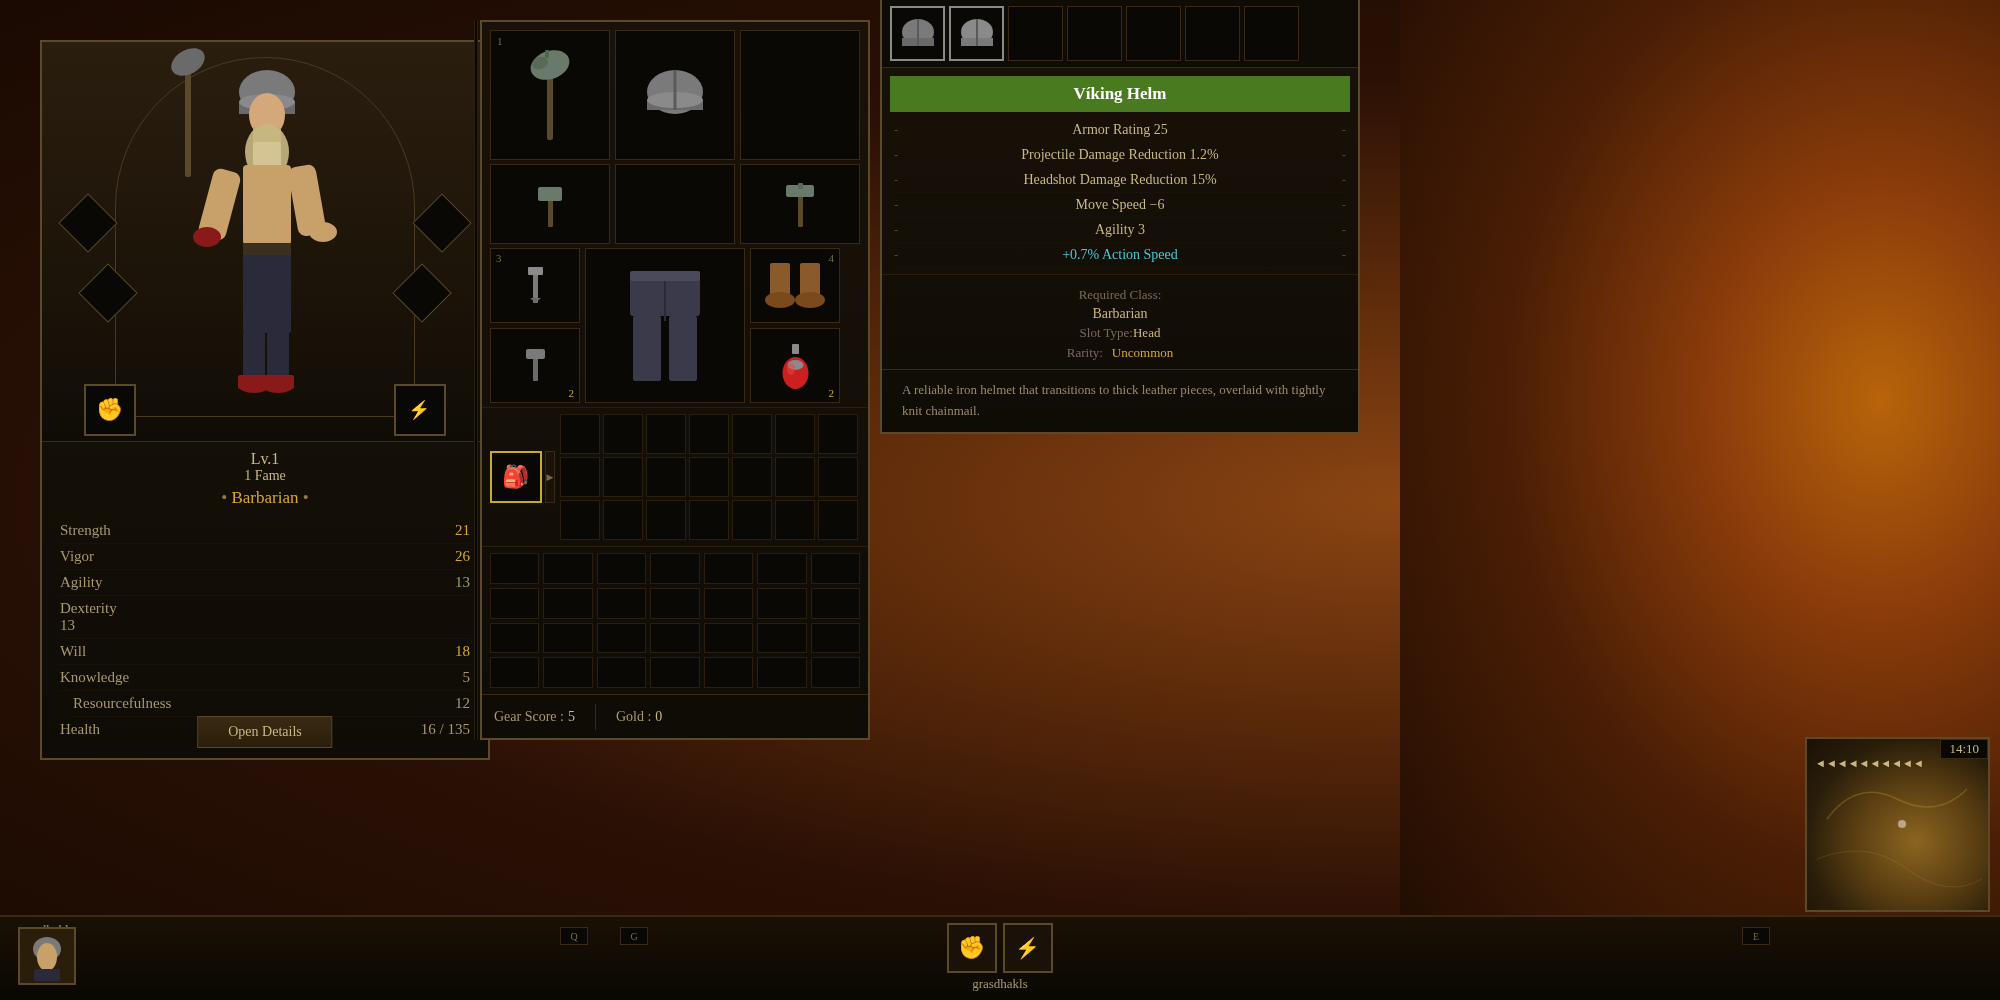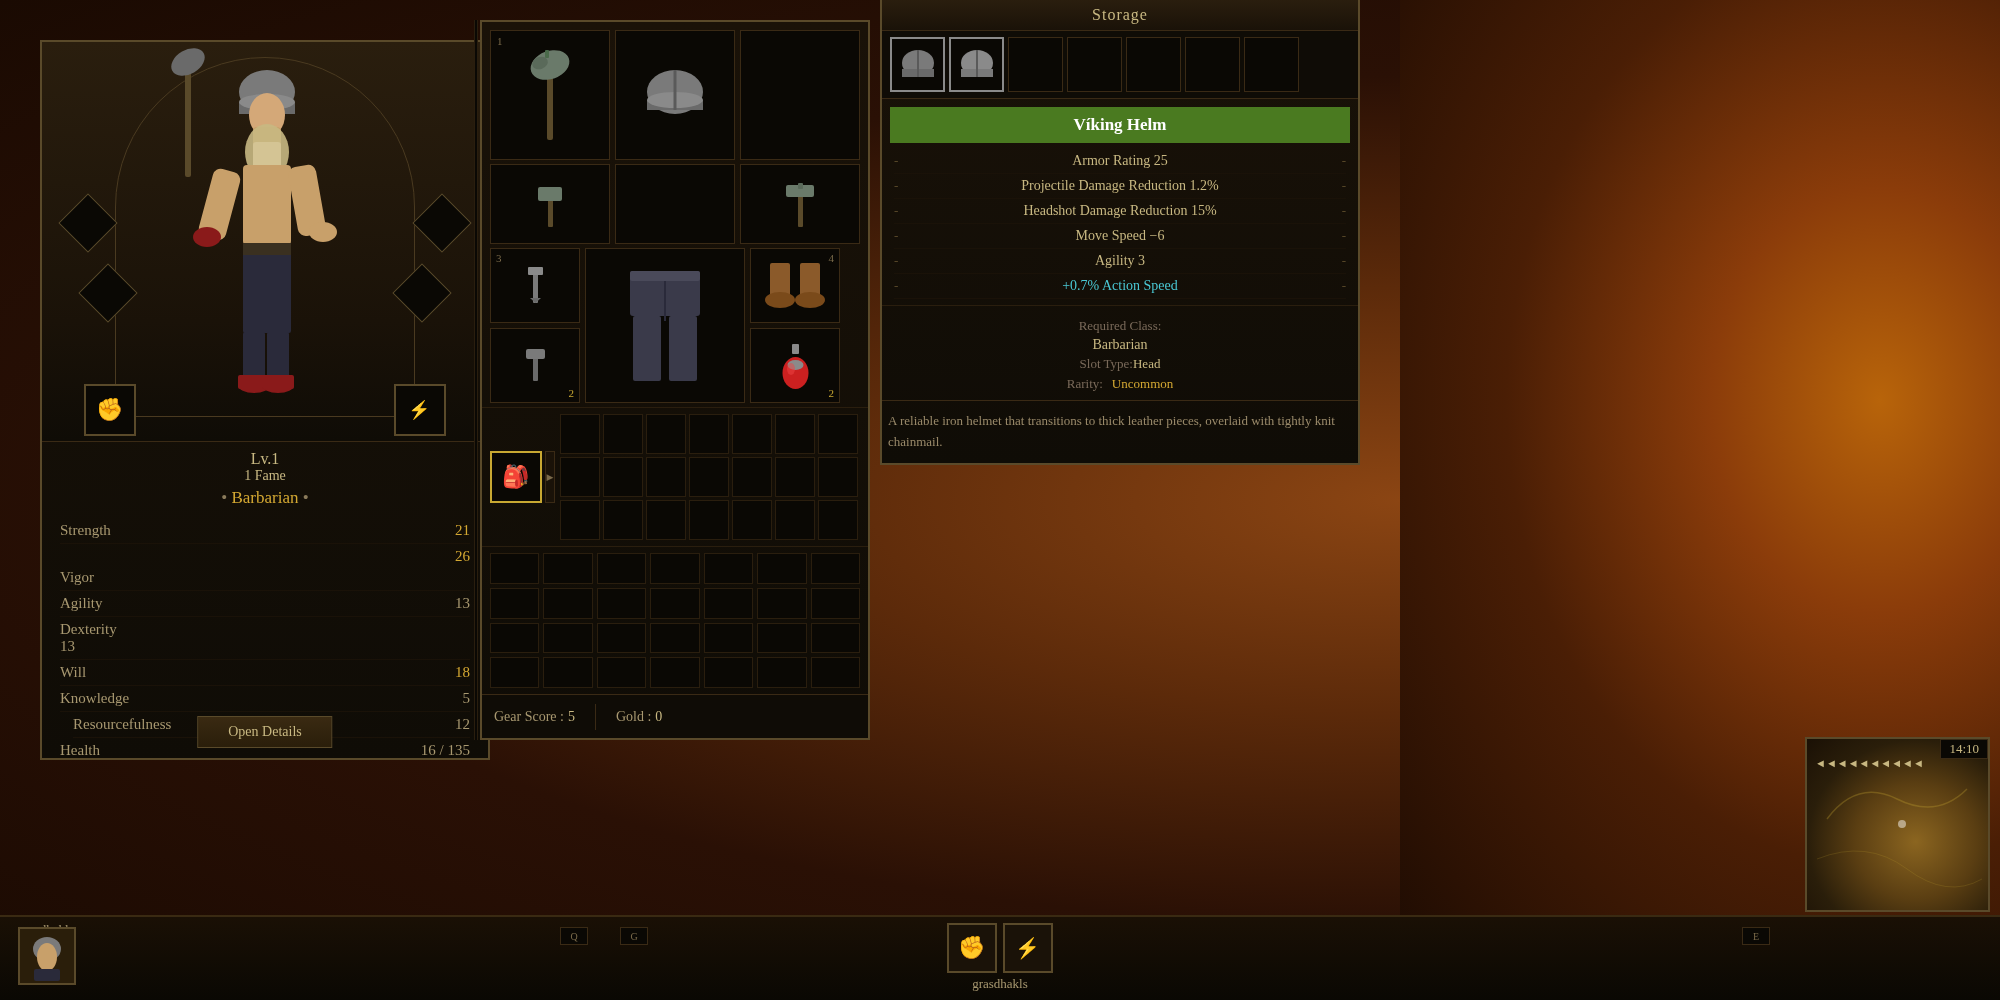--- a/index.html
+++ b/index.html
@@ -120,21 +120,21 @@
       <span style="color:#8a7a5a;"> •</span>
     </div>
   </div>
 
   <div style="padding:2px 18px;">
     <div class="stat-row" style="display:flex;justify-content:space-between;padding:4px 0;border-bottom:1px solid #1a1208;">
       <span style="color:#a89870;font-size:15px;">Strength</span>
       <span style="color:#d4a832;font-size:15px;">21</span>
     </div>
     <div class="stat-row" style="display:flex;justify-content:space-between;padding:4px 0;border-bottom:1px solid #1a1208;">
-      <span style="color:#a89870;font-size:15px;margin-top:21px;">Vigor</span>
+      <span style="color:#a89870;font-size:15px;">Vigor</span>
       <span style="color:#d4a832;font-size:15px;">26</span>
     </div>
     <div class="stat-row" style="display:flex;justify-content:space-between;padding:4px 0;border-bottom:1px solid #1a1208;">
       <span style="color:#a89870;font-size:15px;">Agility</span>
       <span style="color:#a89870;font-size:15px;">13</span>
     </div>
     <div class="stat-row" style="display:flex;justify-content:space-between;padding:4px 0;border-bottom:1px solid #1a1208;flex-direction:column;">
       <span style="color:#a89870;font-size:15px;">Dexterity</span>
       <span style="color:#a89870;font-size:15px;">13</span>
     </div>
@@ -322,23 +322,20 @@
     <span style="color:#a89870;font-size:14px;">Gear Score :</span>
     <span style="color:#c8b882;font-size:14px;margin-left:4px;">5</span>
     <div style="width:1px;height:26px;background:#3a2a15;margin:0 20px;"></div>
     <span style="color:#a89870;font-size:14px;">Gold :</span>
     <span style="color:#c8b882;font-size:14px;margin-left:4px;">0</span>
   </div>
 </div>
 
 <div style="position:absolute;top:0;left:880px;width:480px;background:linear-gradient(180deg,#1a1208 0%,#0f0c06 100%);border:2px solid #5a4a2a;border-top:none;">
 
-  <div style="background:linear-gradient(180deg,#2a1e0e 0%,#1a1208 100%);padding:6px 0;text-align:center;border-bottom:1px solid #3a2a15;">
-    <span style="color:#c8b882;font-size:16px;letter-spacing:1px;">Storage</span>
-  </div>
 
   <div style="display:flex;padding:6px 8px;gap:4px;border-bottom:1px solid #3a2a15;background:#0f0c06;">
     <div style="width:55px;height:55px;background:#0a0804;border:2px solid #8a8a8a;display:flex;align-items:center;justify-content:center;">
       <svg width="40" height="40" viewBox="0 0 40 40">
         <ellipse cx="20" cy="18" rx="16" ry="13" fill="#7a7a7a"></ellipse>
         <rect x="4" y="24" width="32" height="8" fill="#6a6a6a"></rect>
         <line x1="20" y1="5" x2="20" y2="32" stroke="#5a5a5a" stroke-width="2"></line>
       </svg>
     </div>
     <div style="width:55px;height:55px;background:#0a0804;border:2px solid #8a8a8a;display:flex;align-items:center;justify-content:center;">
@@ -400,21 +397,21 @@
     <div style="display:flex;justify-content:center;padding:2px 0;font-size:13px;">
       <span style="color:#7a6a5a;">Slot Type:</span>
       <span style="color:#c8b882;">Head</span>
     </div>
     <div style="display:flex;justify-content:center;gap:9px;padding:2px 0;font-size:13px;">
       <span style="color:#7a6a5a;">Rarity:</span>
       <span style="color:#d4a832;">Uncommon</span>
     </div>
   </div>
 
-  <div style="padding:10px 6px;font-size:13px;color:#9a8a6a;line-height:1.6;border-top:1px solid #3a2a15;">A reliable iron helmet that transitions to thick leather pieces, overlaid with tightly knit chainmail.</div>
+  <div style="padding:10px 20px;font-size:13px;color:#9a8a6a;line-height:1.6;border-top:1px solid #3a2a15;">A reliable iron helmet that transitions to thick leather pieces, overlaid with tightly knit chainmail.</div>
 </div>
 
 <div style="position:absolute;bottom:0;left:0;right:0;height:85px;background:linear-gradient(180deg,#1a1005 0%,#0a0803 100%);border-top:2px solid #3a2a12;z-index:10;">
 
   <div style="position:absolute;bottom:62px;left:18px;color:#a89870;font-size:13px;">grasdhakls</div>
 
   <div style="position:absolute;bottom:15px;left:18px;width:58px;height:58px;background:#2a1e0a;border:2px solid #5a4a2a;display:flex;align-items:center;justify-content:center;overflow:hidden;">
     <svg width="50" height="50" viewBox="0 0 50 50">
       <ellipse cx="25" cy="18" rx="14" ry="12" fill="#7a7a7a"></ellipse>
       <ellipse cx="25" cy="26" rx="10" ry="14" fill="#c8a06a"></ellipse>

